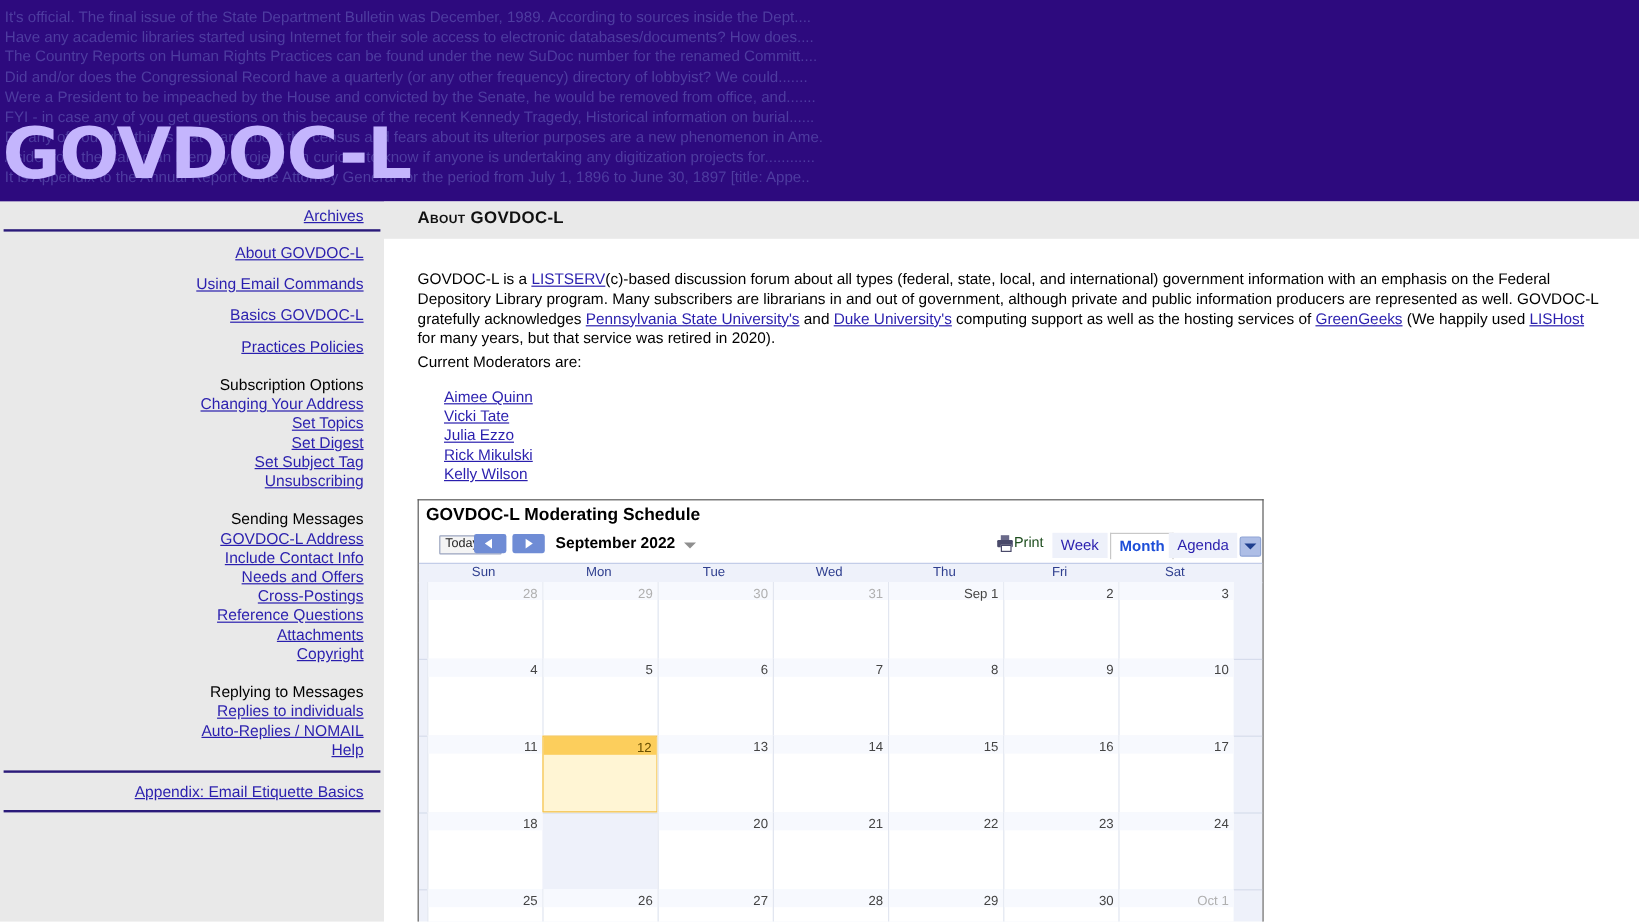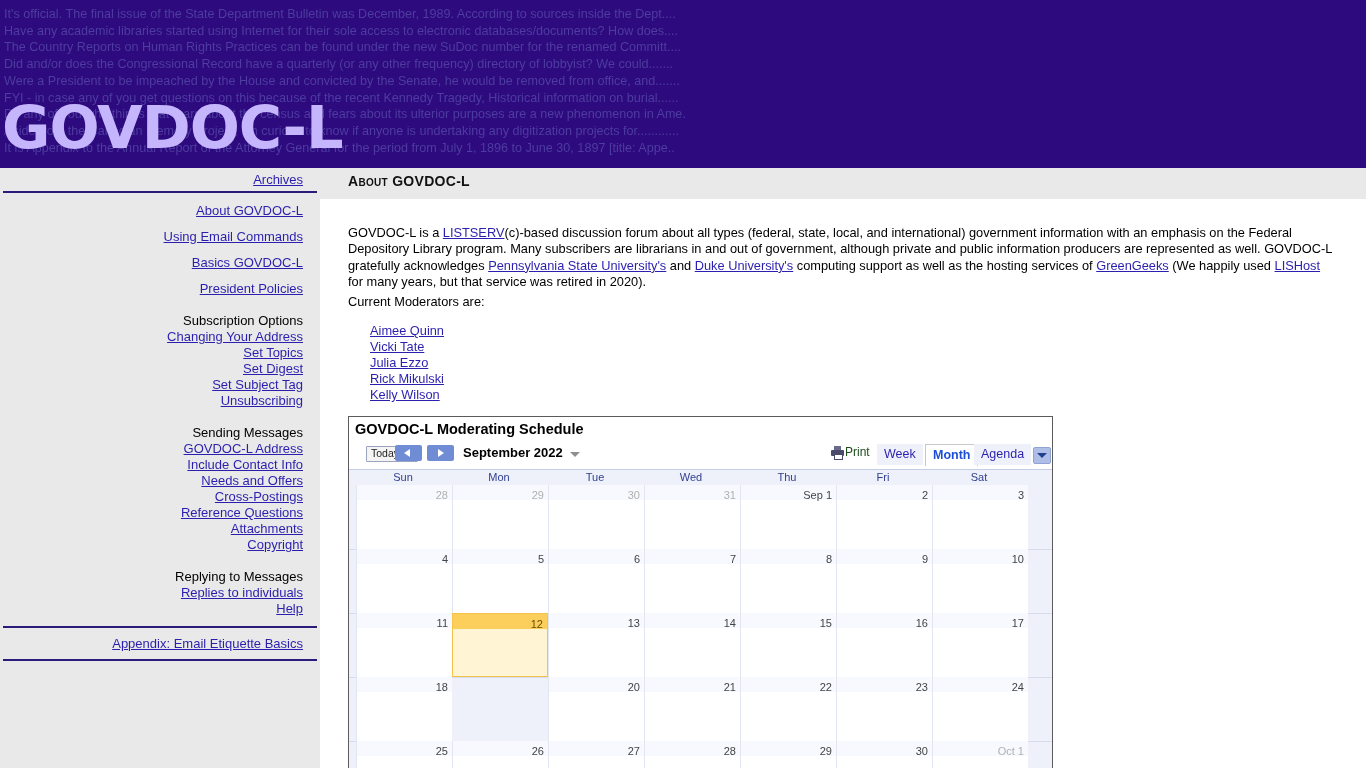--- a/index.html
+++ b/index.html
@@ -273,21 +273,21 @@
   <div class="pad">
     <div class="row" style="padding-top:4px;">
       <a href="#">Archives</a>
     </div>
   </div>
   <hr class="hr-navy">
   <div class="pad" id="sidebar-main-links">
       <div class="row" style="padding-top: 10px;"><a href="#">About GOVDOC-L</a></div>
       <div class="row" style="padding-top: 10px;"><a href="#">Using Email Commands</a></div>
       <div class="row" style="padding-top: 10px;"><a href="#">Basics GOVDOC-L</a></div>
-      <div class="row" style="padding-top: 10px;"><a href="#">President Policies</a></div>
+      <div class="row" style="padding-top: 10px;"><a href="#">Practices Policies</a></div>
     </div>
   <div class="pad" id="sidebar-groups">
       <div class="gap"></div>
       <div class="row grp-head">Subscription Options</div>
       <div class="row"><a href="#">Changing Your Address</a></div>
       <div class="row"><a href="#">Set Topics</a></div>
       <div class="row"><a href="#">Set Digest</a></div>
       <div class="row"><a href="#">Set Subject Tag</a></div>
       <div class="row"><a href="#">Unsubscribing</a></div>
       <div class="gap"></div>
@@ -295,20 +295,21 @@
       <div class="row"><a href="#">GOVDOC-L Address</a></div>
       <div class="row"><a href="#">Include Contact Info</a></div>
       <div class="row"><a href="#">Needs and Offers</a></div>
       <div class="row"><a href="#">Cross-Postings</a></div>
       <div class="row"><a href="#">Reference Questions</a></div>
       <div class="row"><a href="#">Attachments</a></div>
       <div class="row"><a href="#">Copyright</a></div>
       <div class="gap"></div>
       <div class="row grp-head">Replying to Messages</div>
       <div class="row"><a href="#">Replies to individuals</a></div>
+      <div class="row"><a href="#">Auto-Replies / NOMAIL</a></div>
       <div class="row"><a href="#">Help</a></div>
     </div>
   <hr class="hr-navy" style="margin-top:9px;">
   <div class="pad" style="padding-top:8px;padding-bottom:8px;">
     <a href="#">Appendix: Email Etiquette Basics</a>
   </div>
   <hr class="hr-navy" style="margin-top:0;">
 </div>
 
 <div id="main">

